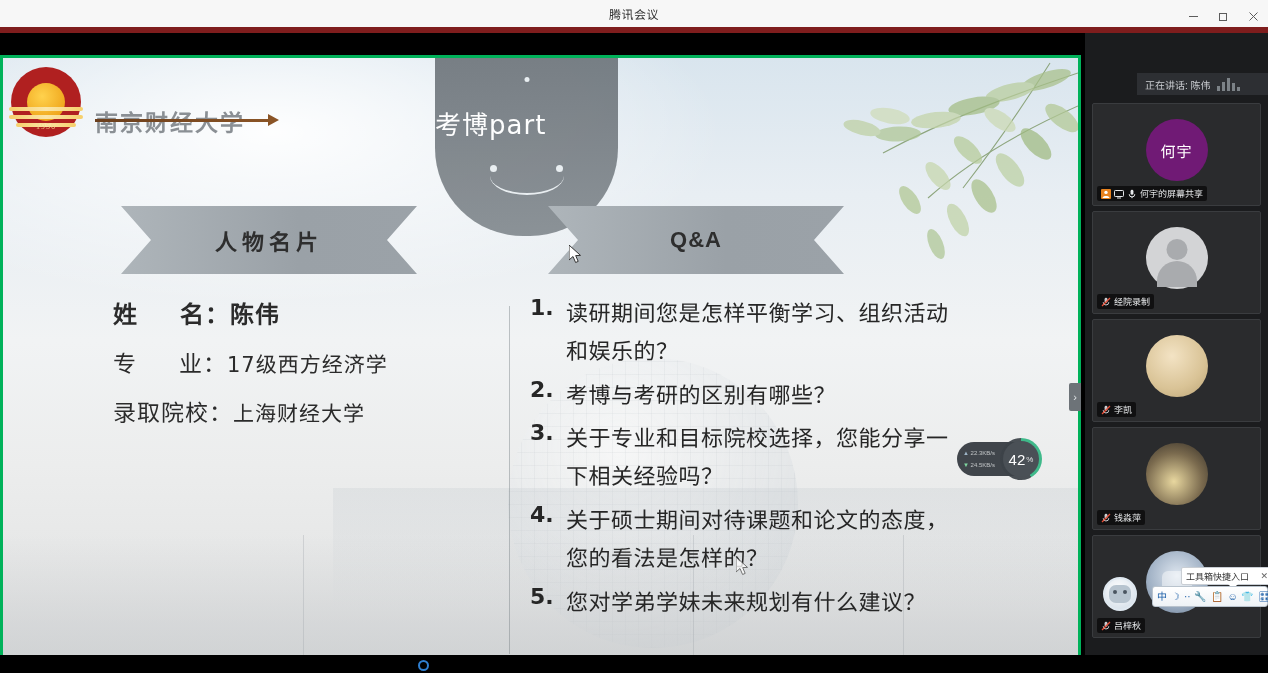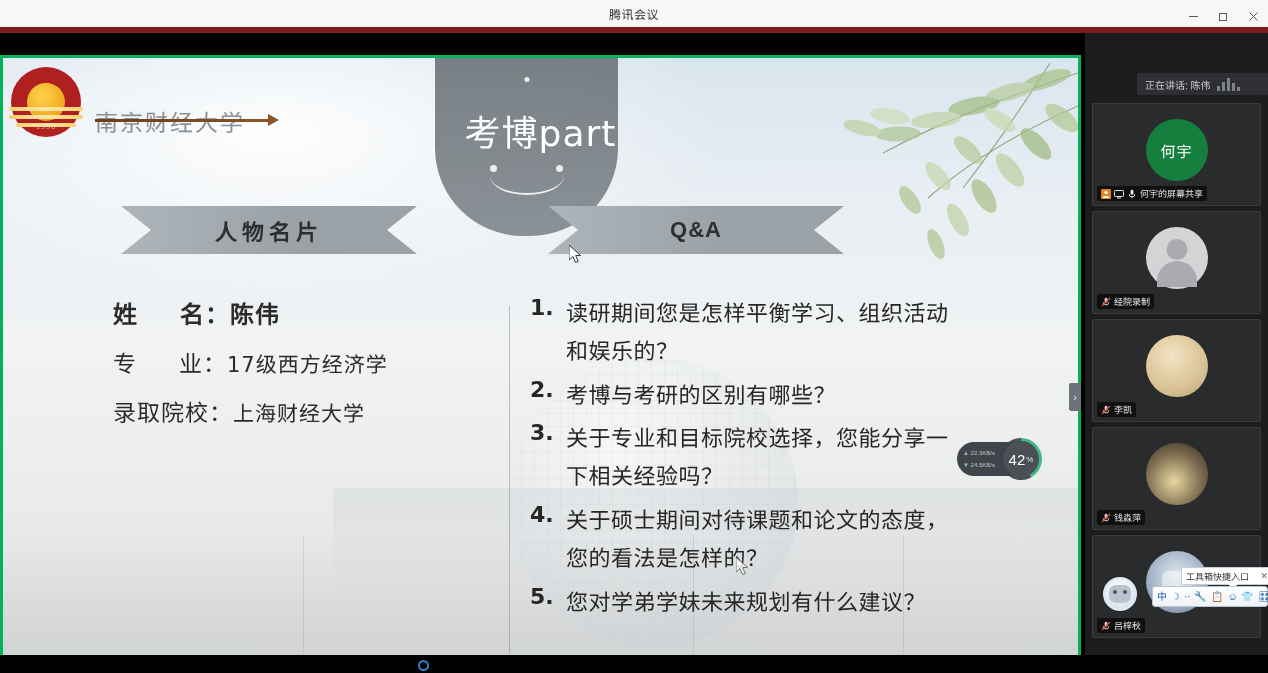--- a/index.html
+++ b/index.html
@@ -101,21 +101,21 @@
   #logo .w3{ top:56px; left:5px; width:60px; }
   #logo .year{
     position:absolute; left:0; right:0; bottom:6px;
     text-align:center; font-size:8px; color:#f4d98c; letter-spacing:1px;
     font-family:"Liberation Serif",serif;
   }
 
   #univ-name{
     position:absolute; left:92px; top:80px;
     font-size:23px; color:#8a8f94; letter-spacing:2px;
-    font-family:"DejaVu Sans",sans-serif; font-weight:400;
+    font-family:"DejaVu Sans",sans-serif; font-weight:700;
     transform:translateY(-100%);
   }
   #univ-arrow{
     position:absolute; left:92px; top:61px; width:175px; height:3px;
     background:linear-gradient(90deg,#6b3f1d,#8a5426);
   }
   #univ-arrow:after{
     content:""; position:absolute; right:-9px; top:-5px;
     border-left:11px solid #8a5426;
     border-top:6.5px solid transparent;
@@ -127,43 +127,42 @@
     position:absolute; left:432px; top:-6px; width:183px; height:184px;
     background:linear-gradient(180deg,#6f767c 0%,#777e84 40%,#848b90 100%);
     border-radius:0 0 88px 88px;
     opacity:.93;
   }
   #balloon .dot-top{
     position:absolute; left:50%; top:25px; transform:translateX(-50%);
     width:5px; height:5px; border-radius:50%; background:#e9eef1;
   }
   #balloon .btitle{
-    position:absolute; left:0; right:0; top:52px; text-align:center;
-    color:#fff; font-size:36px; letter-spacing:1px;
+    position:absolute; left:0; right:0; top:52px; 
+    color:#fff; font-size:26px; letter-spacing:1px;
     font-family:"DejaVu Sans",sans-serif;
-    padding-left:28px;
   }
   #balloon .eye{
     position:absolute; top:113px; width:7px; height:7px;
     border-radius:50%; background:#e9eef1;
   }
   #balloon .eye.l{ left:55px; }
   #balloon .eye.r{ right:55px; }
   #balloon .smile{
     position:absolute; left:55px; top:105px; width:74px; height:38px;
     border-bottom:2px solid #e9eef1;
     border-radius:0 0 50% 50%;
   }
 
   
   #leaves{ position:absolute; right:0; top:0; width:300px; height:230px; pointer-events:none; }
 
   
   .ribbon{
-    position:absolute; height:48px;
+    position:absolute; height:68px;
     background:linear-gradient(90deg,#aeb5ba,#9aa1a7 60%,#9ba2a8);
     display:flex; align-items:center; justify-content:center;
     clip-path:polygon(0 0, 100% 0, calc(100% - 30px) 50%, 100% 100%, 0 100%, 30px 50%);
     color:#2e2e2e; font-size:22px; letter-spacing:5px; font-weight:700;
   }
   #ribbon-left{ left:118px; top:148px; width:296px; }
   #ribbon-right{ left:545px; top:148px; width:296px; letter-spacing:1px; font-size:22px; }
 
   
   #profile{
@@ -261,21 +260,21 @@
   #tile2{ top:286px; }
   #tile3{ top:394px;font-family:Liberation Mono, monospace; }
   #tile4{ top:502px; }
 
   .tile .av{
     position:absolute; left:50%; top:46%; transform:translate(-50%,-50%);
     width:62px; height:62px; border-radius:50%;
     display:flex; align-items:center; justify-content:center;
     color:#fff; font-size:15px; letter-spacing:1px;
   }
-  .av.blue{ background:#15803d;justify-content:center; }
+  .av.blue{ background:#701a75;justify-content:center; }
   .av.grey{ background:#d3d4d6; }
   .av.grey:after{
     content:""; position:absolute; left:50%; top:54%; transform:translateX(-50%);
     width:40px; height:26px; border-radius:20px 20px 0 0; background:#a9abae;
   }
   .av.grey:before{
     content:""; position:absolute; left:50%; top:12px; transform:translateX(-50%);
     width:21px; height:21px; border-radius:50%; background:#a9abae;
   }
   .av.photo1{ background:radial-gradient(circle at 42% 34%,#f3e3c4,#d9c396 60%,#b9a274); }

